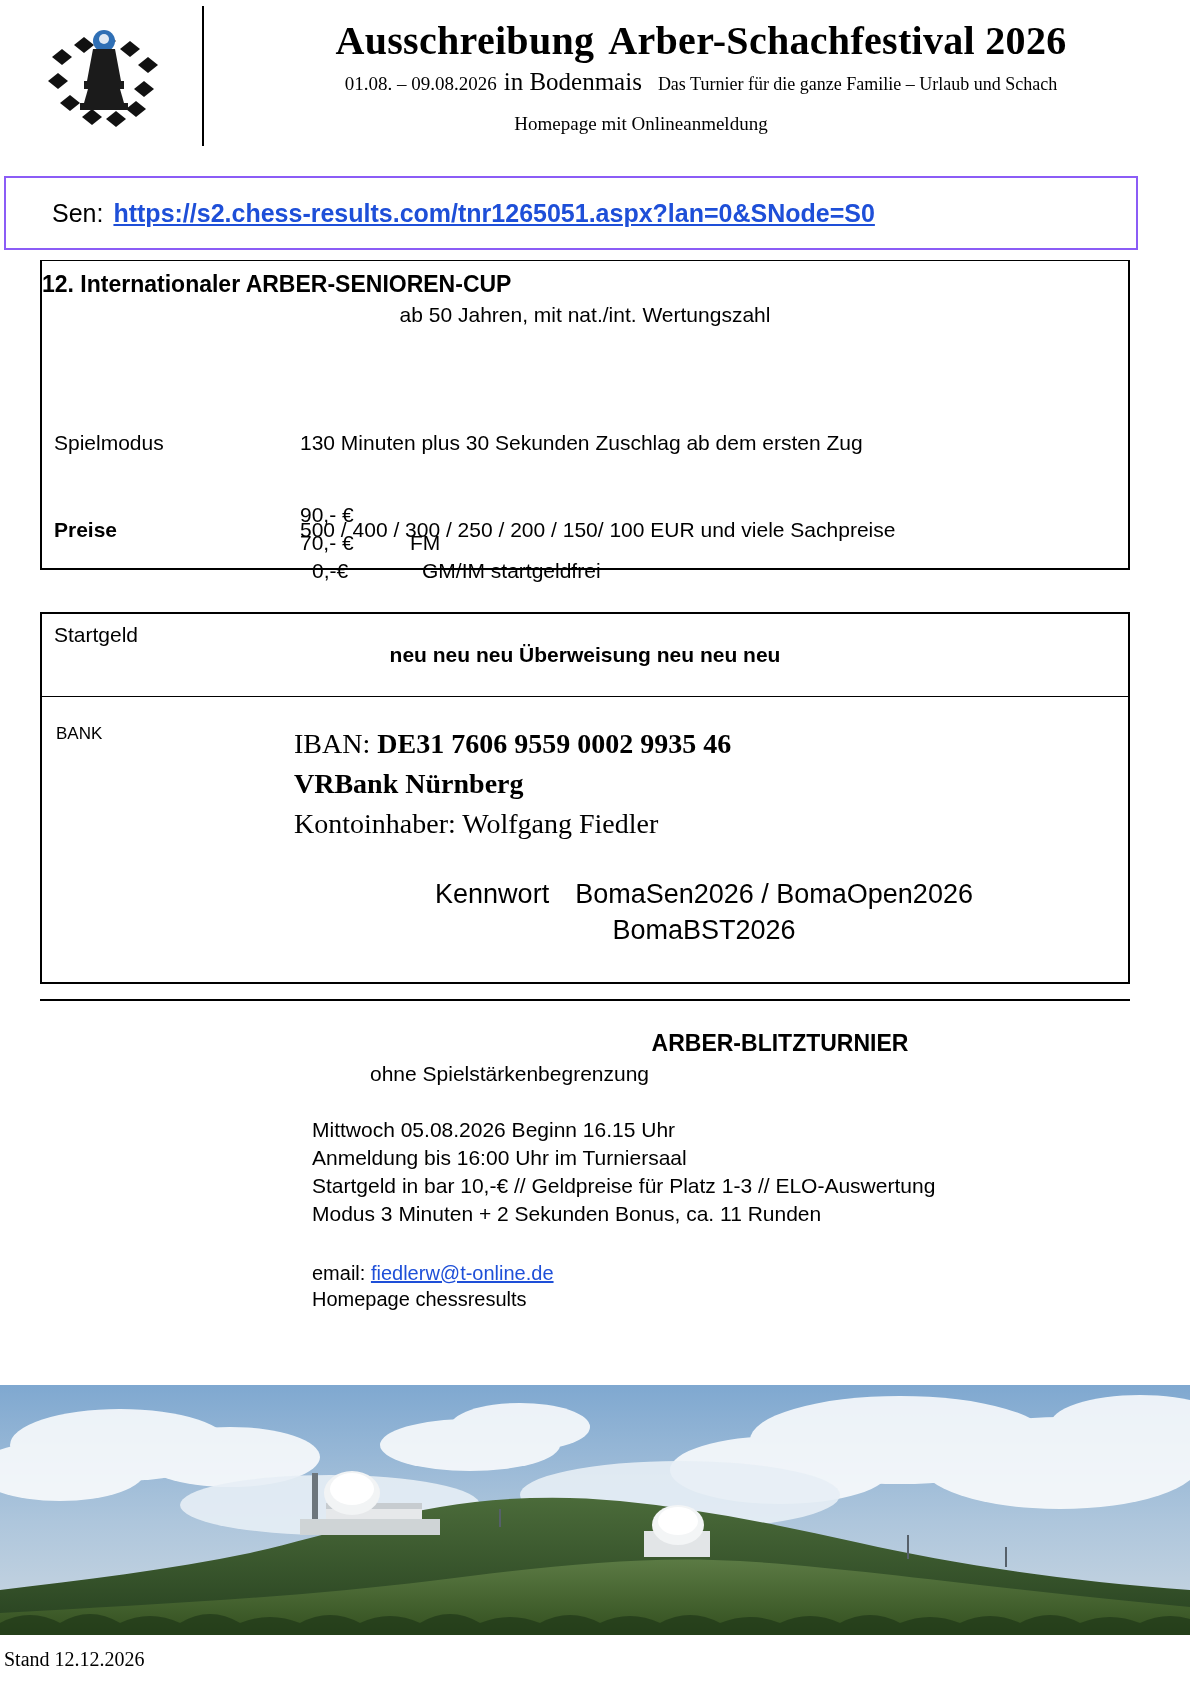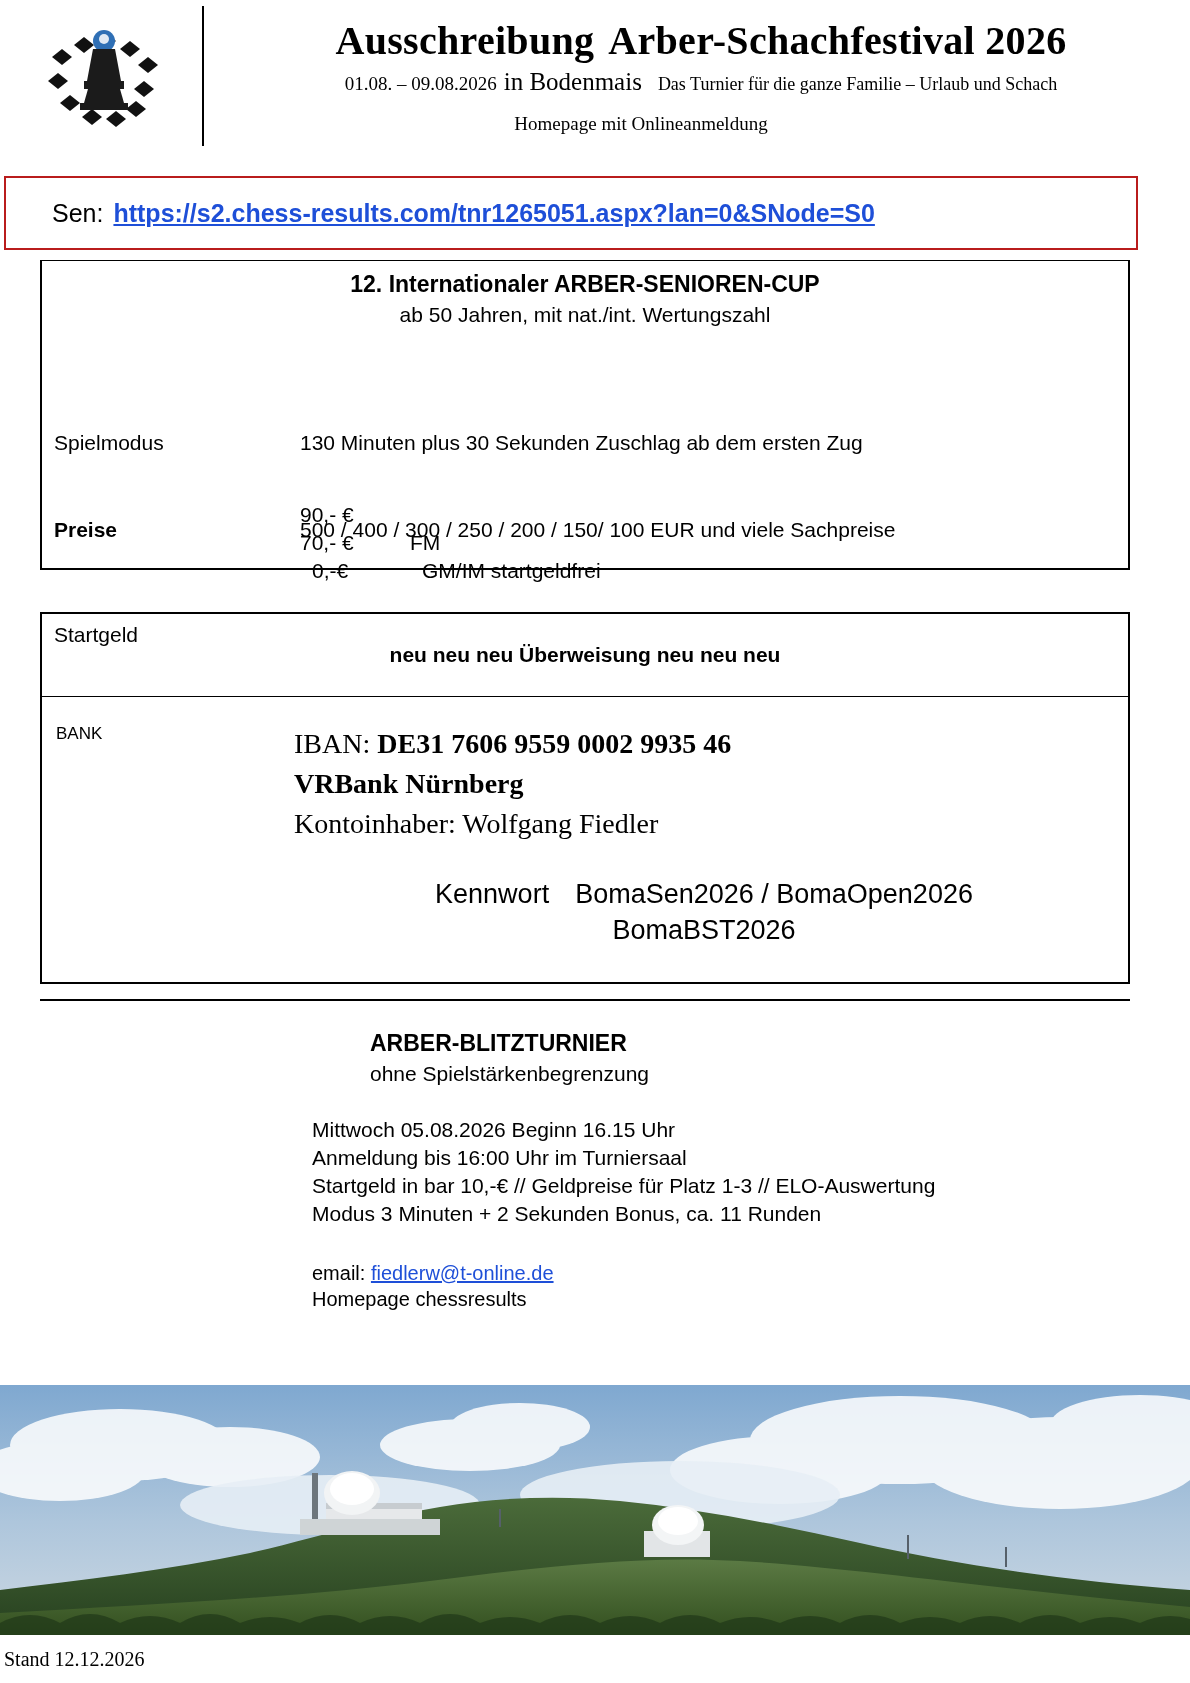--- a/index.html
+++ b/index.html
@@ -78,21 +78,21 @@
     margin-right: 120px;
   }
 
   
   .linkbox {
     position: absolute;
     left: 4px;
     top: 176px;
     width: 1134px;
     height: 74px;
-    border: 2px solid #b91c1c;
+    border: 2px solid #8b5cf6;
     box-sizing: border-box;
     display: flex;
     align-items: center;
     padding-left: 46px;
   }
   .sen-label {
     font-size: 25px;
     margin-right: 10px;
   }
   .sen-link {
@@ -110,21 +110,20 @@
     top: 260px;
     width: 1090px;
     height: 310px;
     border-left: 2px solid #000;
     border-right: 2px solid #000;
     border-top: 1px solid #000;
     border-bottom: 2px solid #000;
     box-sizing: border-box;
   }
   .cup-title {
-    text-align: center;
     font-size: 23px;
     font-weight: bold;
     margin-top: 10px;
   }
   .cup-sub {
     text-align: center;
     font-size: 21px;
     margin-top: 5px;
   }
   .row {
@@ -221,20 +220,21 @@
   .blitz {
     position: absolute;
     left: 0;
     top: 1030px;
     width: 1190px;
   }
   .blitz-title {
     font-size: 23px;
     font-weight: bold;
     padding-left: 370px;
+    text-align: center;
   }
   .blitz-sub {
     font-size: 21px;
     padding-left: 370px;
     margin-top: 5px;
   }
   .blitz-block {
     font-size: 21px;
     line-height: 28px;
     padding-left: 312px;

